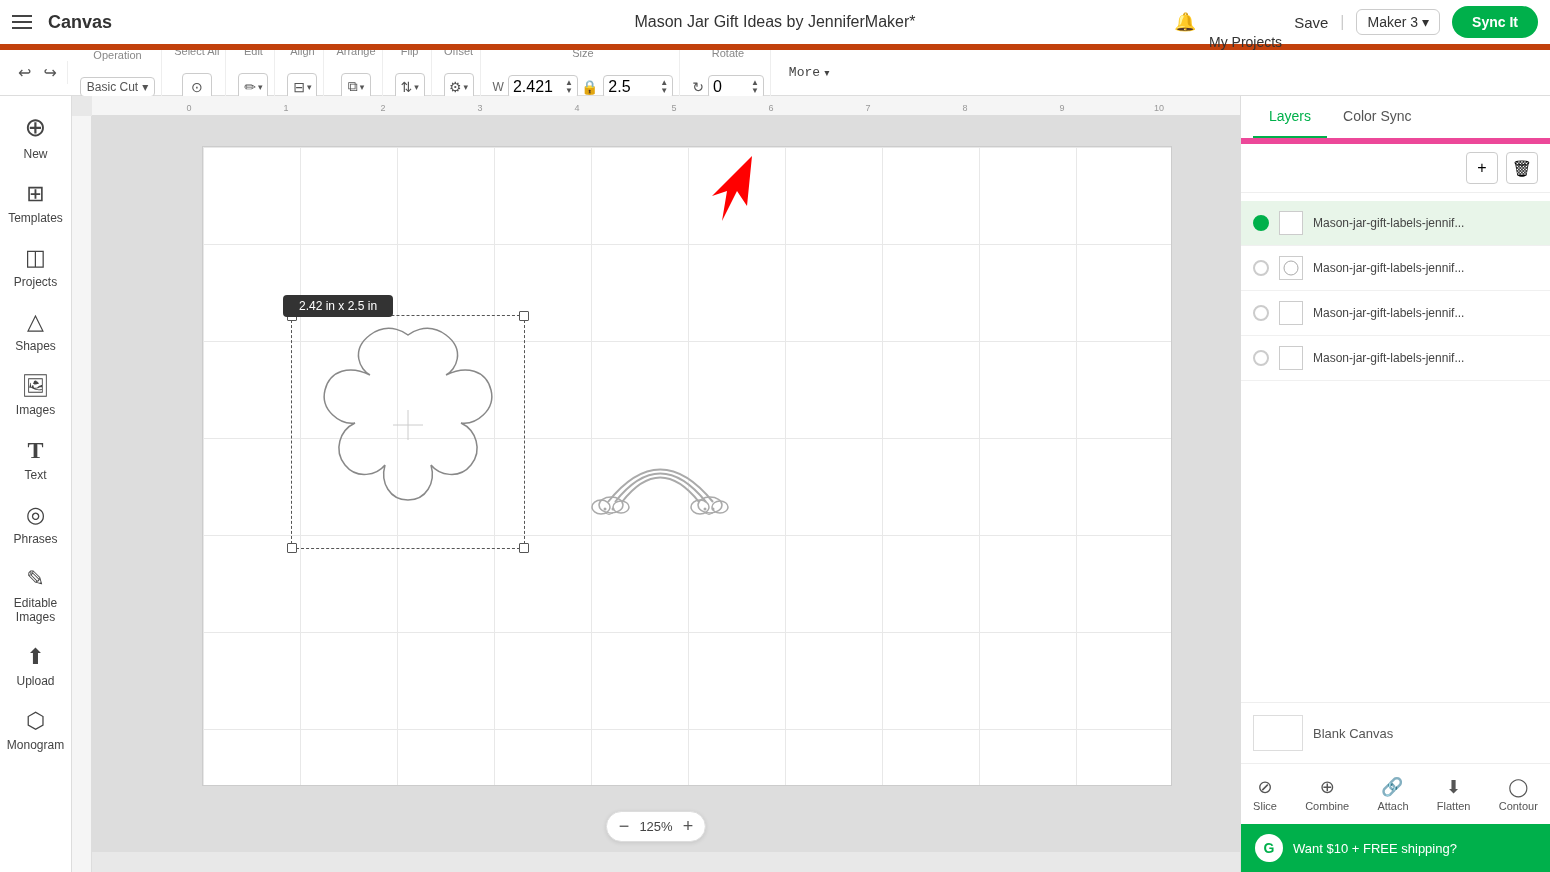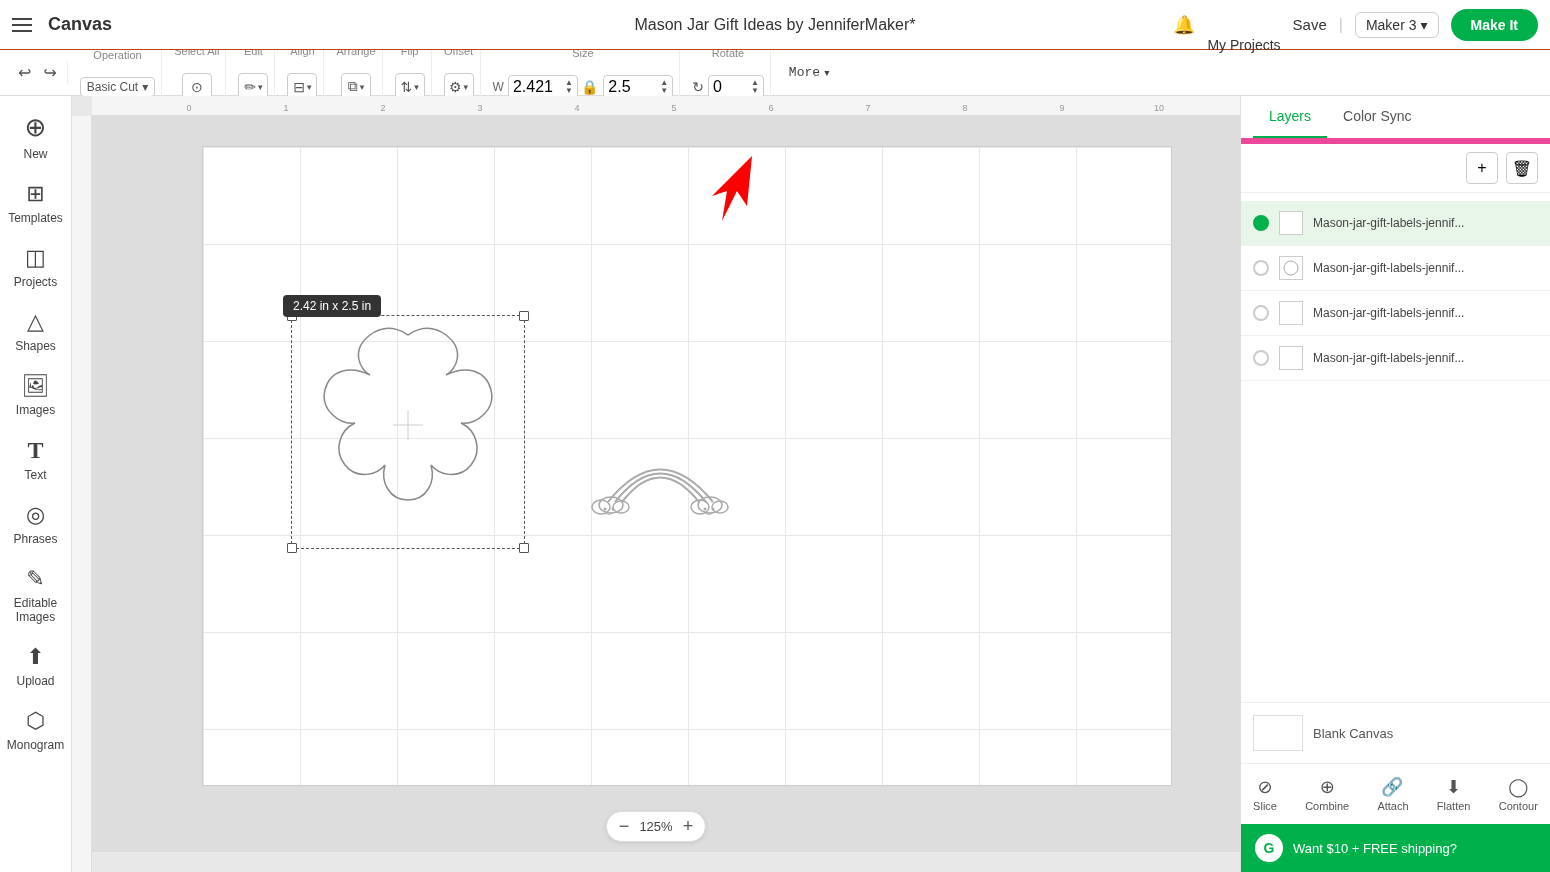--- a/index.html
+++ b/index.html
@@ -4,21 +4,21 @@
   <style>
     * { box-sizing: border-box; margin: 0; padding: 0; }
     body { font-family: 'Segoe UI', Arial, sans-serif; background: #f0f0f0; overflow: hidden; width: 1550px; height: 872px; }
 
     
     #topbar {
       display: flex;
       align-items: center;
       height: 50px;
       background: white;
-      border-bottom: 1px solid #c2410c;
+      border-bottom: 6px solid #c2410c;
       padding: 0 12px;
       gap: 16px;
       position: relative;
       z-index: 10;
     }
     #topbar .title {
       position: absolute;
       left: 50%;
       transform: translateX(-50%);
       font-size: 16px;
@@ -223,21 +223,21 @@
     .handle.bl { bottom: -5px; left: -5px; }
     .handle.br { bottom: -5px; right: -5px; }
 
     
     .size-tooltip {
       position: absolute;
       top: 148px; left: 80px;
       background: #333;
       color: white;
       font-size: 12px;
-      padding: 4px 10px;
+      padding: 4px 16px;
       border-radius: 4px;
       white-space: nowrap;
     }
 
     
     .rainbow-shape {
       position: absolute;
       top: 280px; left: 380px;
       width: 155px; height: 110px;
     }
@@ -414,21 +414,21 @@
   <div class="title">Mason Jar Gift Ideas by JenniferMaker*</div>
   <div class="right-actions">
     <span class="bell-icon">🔔</span>
     <button class="my-projects-btn">My Projects</button>
     <button class="save-btn">Save</button>
     <span style="color:#ccc">|</span>
     <div class="maker-selector">
       <span>Maker 3</span>
       <span>▾</span>
     </div>
-    <button class="make-it-btn">Make It</button>
+    <button class="make-it-btn">Sync It</button>
   </div>
 </div>
 
 <div id="toolbar">
 
   <div class="toolbar-group undo-redo">
     <button class="undo-btn">↩</button>
     <button class="redo-btn">↪</button>
   </div>
 

